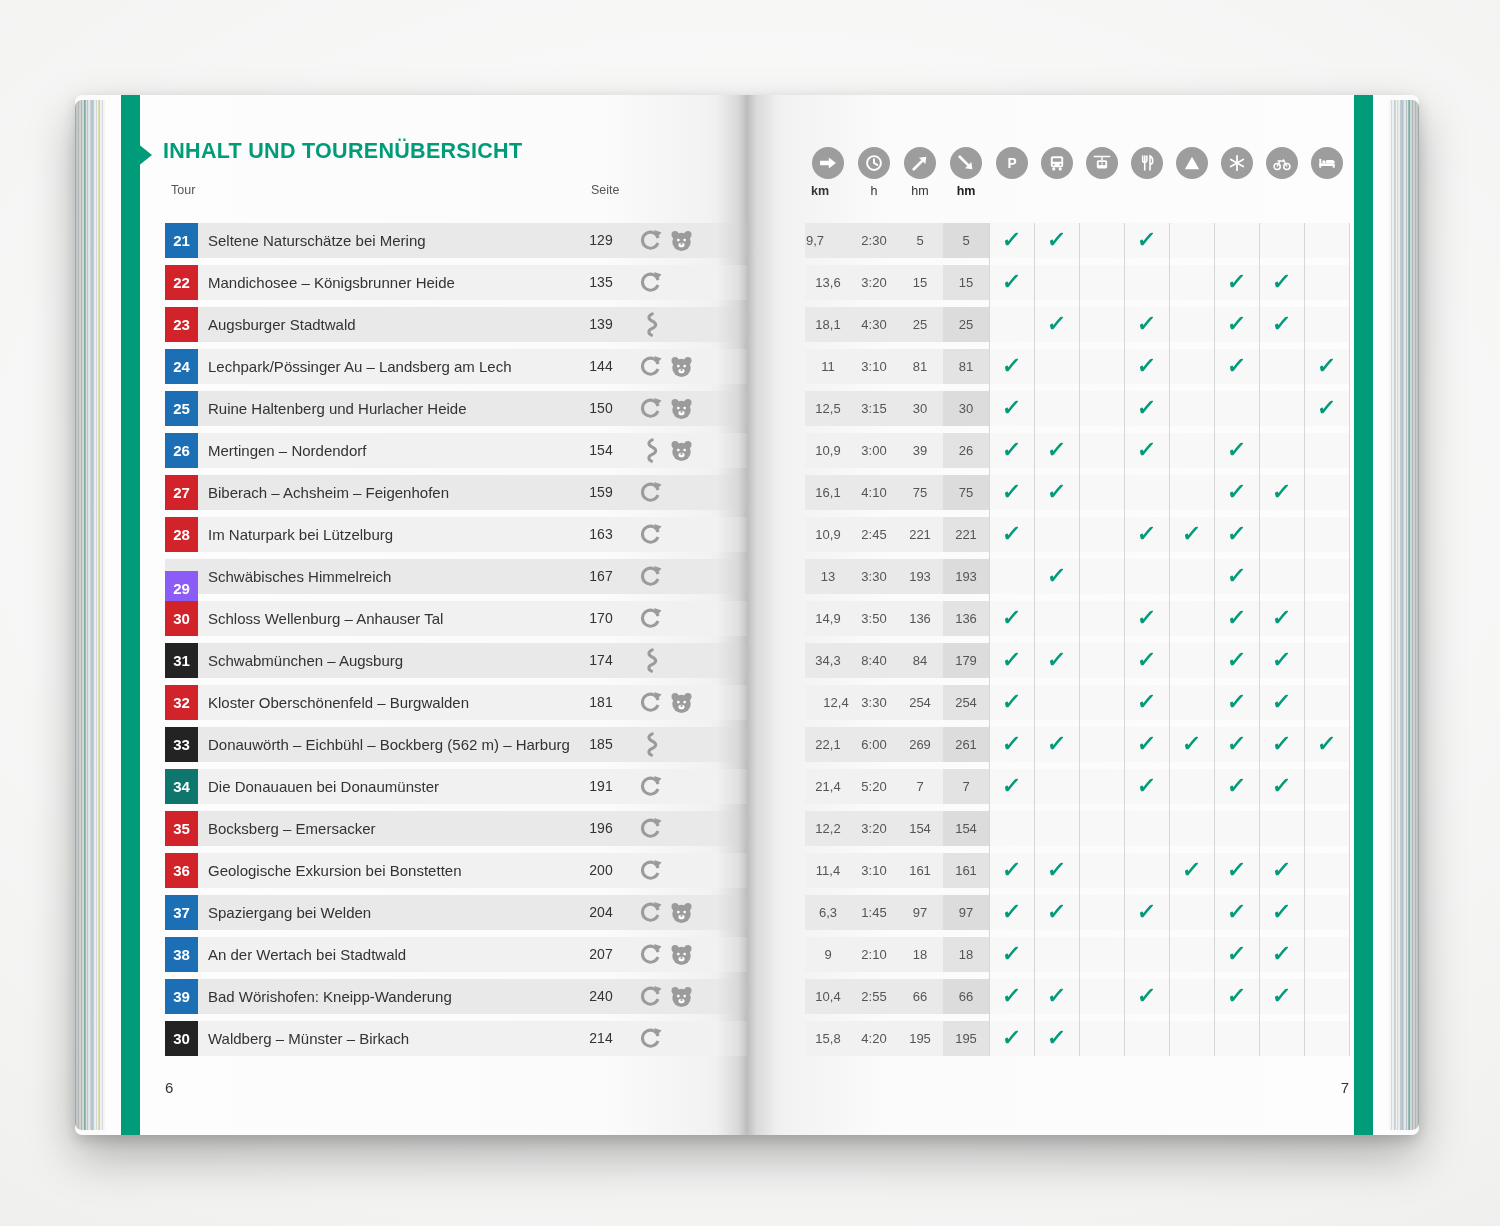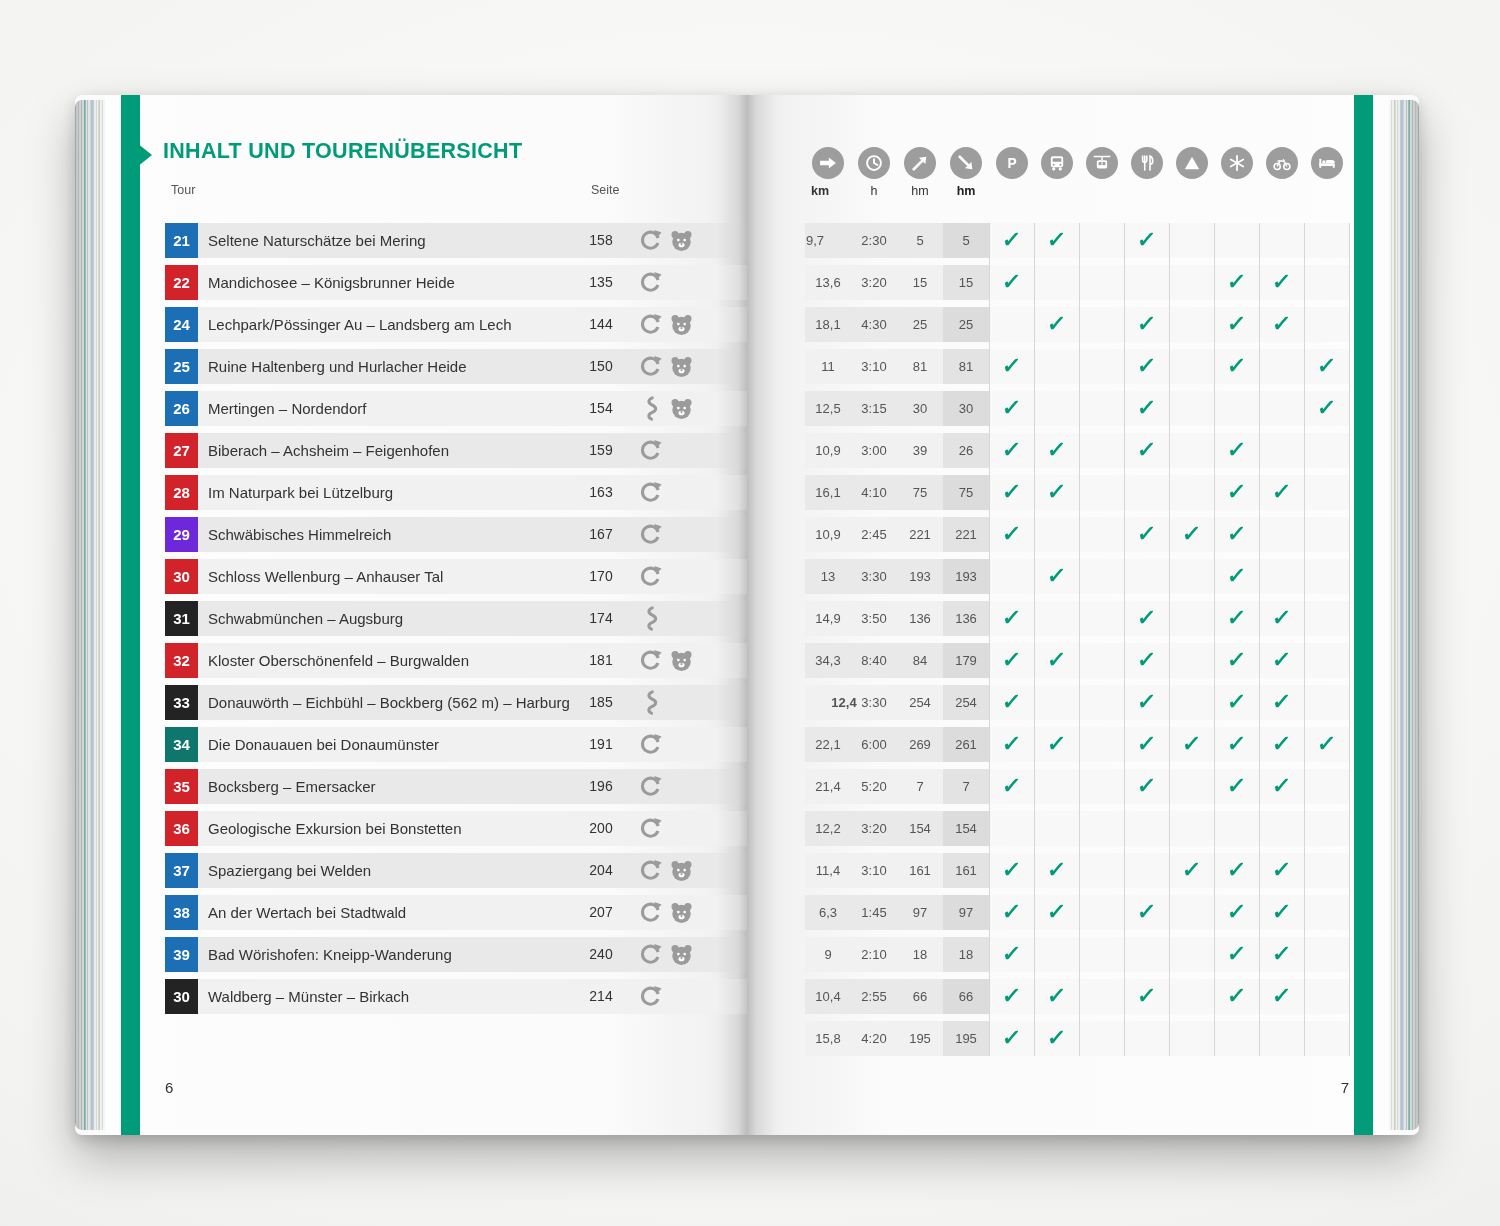--- a/index.html
+++ b/index.html
@@ -67,21 +67,21 @@
   <div class="page page-left">
     <div class="stripe stripe-l"></div>
     <div class="title-arrow"></div>
     <h1 class="title">INHALT UND TOURENÜBERSICHT</h1>
     <div class="collabel lbl-tour">Tour</div>
     <div class="collabel lbl-seite">Seite</div>
     <div id="rows-left">
         <div class="trow" style="background: rgb(233, 233, 233);">
           <div class="tnum" style="background: rgb(28, 111, 181);">21</div>
           <div class="tname">Seltene Naturschätze bei Mering</div>
-          <div class="tpage">158</div>
+          <div class="tpage">129</div>
           <span class="ricon" style="left: 472px;">
             <svg viewBox="0 0 24 24">
               <path d="M18.6 14.2a7.1 7.1 0 1 1 0.2-4.4" fill="none" stroke="#9b9b9b" stroke-width="2.7"></path>
               <polygon points="15.3,2.6 21.9,4.8 17.2,9.6" fill="#9b9b9b"></polygon>
             </svg>
           </span>
           <span class="ricon" style="left: 503px;">
             <svg viewBox="0 0 24 24">
               <g fill="#9b9b9b">
                 <circle cx="6.3" cy="6.8" r="3.2"></circle>
@@ -99,20 +99,30 @@
           <div class="tnum" style="background: rgb(210, 35, 42);">22</div>
           <div class="tname">Mandichosee – Königsbrunner Heide</div>
           <div class="tpage">135</div>
           <span class="ricon" style="left: 472px;">
             <svg viewBox="0 0 24 24">
               <path d="M18.6 14.2a7.1 7.1 0 1 1 0.2-4.4" fill="none" stroke="#9b9b9b" stroke-width="2.7"></path>
               <polygon points="15.3,2.6 21.9,4.8 17.2,9.6" fill="#9b9b9b"></polygon>
             </svg>
           </span>
         </div>
+        <div class="trow" style="background: rgb(233, 233, 233);">
+          <div class="tnum" style="background: rgb(210, 35, 42);">23</div>
+          <div class="tname">Augsburger Stadtwald</div>
+          <div class="tpage">139</div>
+          <span class="ricon" style="left: 472px;">
+            <svg viewBox="0 0 24 24">
+              <path d="M13.6 2.6c-4 1.7-4 4.5 0 6.3s4 4.7 0 6.5-3.9 4.4-0.7 6.1" fill="none" stroke="#9b9b9b" stroke-width="2.7" stroke-linecap="round"></path>
+            </svg>
+          </span>
+        </div>
         <div class="trow" style="background: rgb(241, 241, 241);">
           <div class="tnum" style="background: rgb(28, 111, 181);">24</div>
           <div class="tname">Lechpark/Pössinger Au – Landsberg am Lech</div>
           <div class="tpage">144</div>
           <span class="ricon" style="left: 472px;">
             <svg viewBox="0 0 24 24">
               <path d="M18.6 14.2a7.1 7.1 0 1 1 0.2-4.4" fill="none" stroke="#9b9b9b" stroke-width="2.7"></path>
               <polygon points="15.3,2.6 21.9,4.8 17.2,9.6" fill="#9b9b9b"></polygon>
             </svg>
           </span>
@@ -193,21 +203,21 @@
           <div class="tname">Im Naturpark bei Lützelburg</div>
           <div class="tpage">163</div>
           <span class="ricon" style="left: 472px;">
             <svg viewBox="0 0 24 24">
               <path d="M18.6 14.2a7.1 7.1 0 1 1 0.2-4.4" fill="none" stroke="#9b9b9b" stroke-width="2.7"></path>
               <polygon points="15.3,2.6 21.9,4.8 17.2,9.6" fill="#9b9b9b"></polygon>
             </svg>
           </span>
         </div>
         <div class="trow" style="background: rgb(233, 233, 233);">
-          <div class="tnum" style="background: #6d28d9;">29</div>
+          <div class="tnum" style="background: #8b5cf6; margin-top: 12px;">29</div>
           <div class="tname">Schwäbisches Himmelreich</div>
           <div class="tpage">167</div>
           <span class="ricon" style="left: 472px;">
             <svg viewBox="0 0 24 24">
               <path d="M18.6 14.2a7.1 7.1 0 1 1 0.2-4.4" fill="none" stroke="#9b9b9b" stroke-width="2.7"></path>
               <polygon points="15.3,2.6 21.9,4.8 17.2,9.6" fill="#9b9b9b"></polygon>
             </svg>
           </span>
         </div>
         <div class="trow" style="background: rgb(241, 241, 241);">
@@ -623,21 +633,21 @@
           <span class="chk" style="left: 242px;">✓</span>
           <span class="chk" style="left: 287px;">✓</span>
           <span class="chk" style="left: 377px;">✓</span>
           <span class="chk" style="left: 467px;">✓</span>
           <span class="chk" style="left: 512px;">✓</span>
         </div>
         <div class="trow">
           <div class="numband" style="background: rgb(241, 241, 241);"></div>
           <div class="hm2shade"></div>
           <div class="chkarea"></div>
-          <span class="nval" style="left: 97px; font-weight: bold;">12,4</span>
+          <span class="nval" style="left: 89px;">12,4</span>
           <span class="nval" style="left: 127px;">3:30</span>
           <span class="nval" style="left: 173px;">254</span>
           <span class="nval" style="left: 219px;">254</span>
           <span class="chk" style="left: 242px;">✓</span>
           <span class="chk" style="left: 377px;">✓</span>
           <span class="chk" style="left: 467px;">✓</span>
           <span class="chk" style="left: 512px;">✓</span>
         </div>
         <div class="trow">
           <div class="numband" style="background: rgb(233, 233, 233);"></div>

